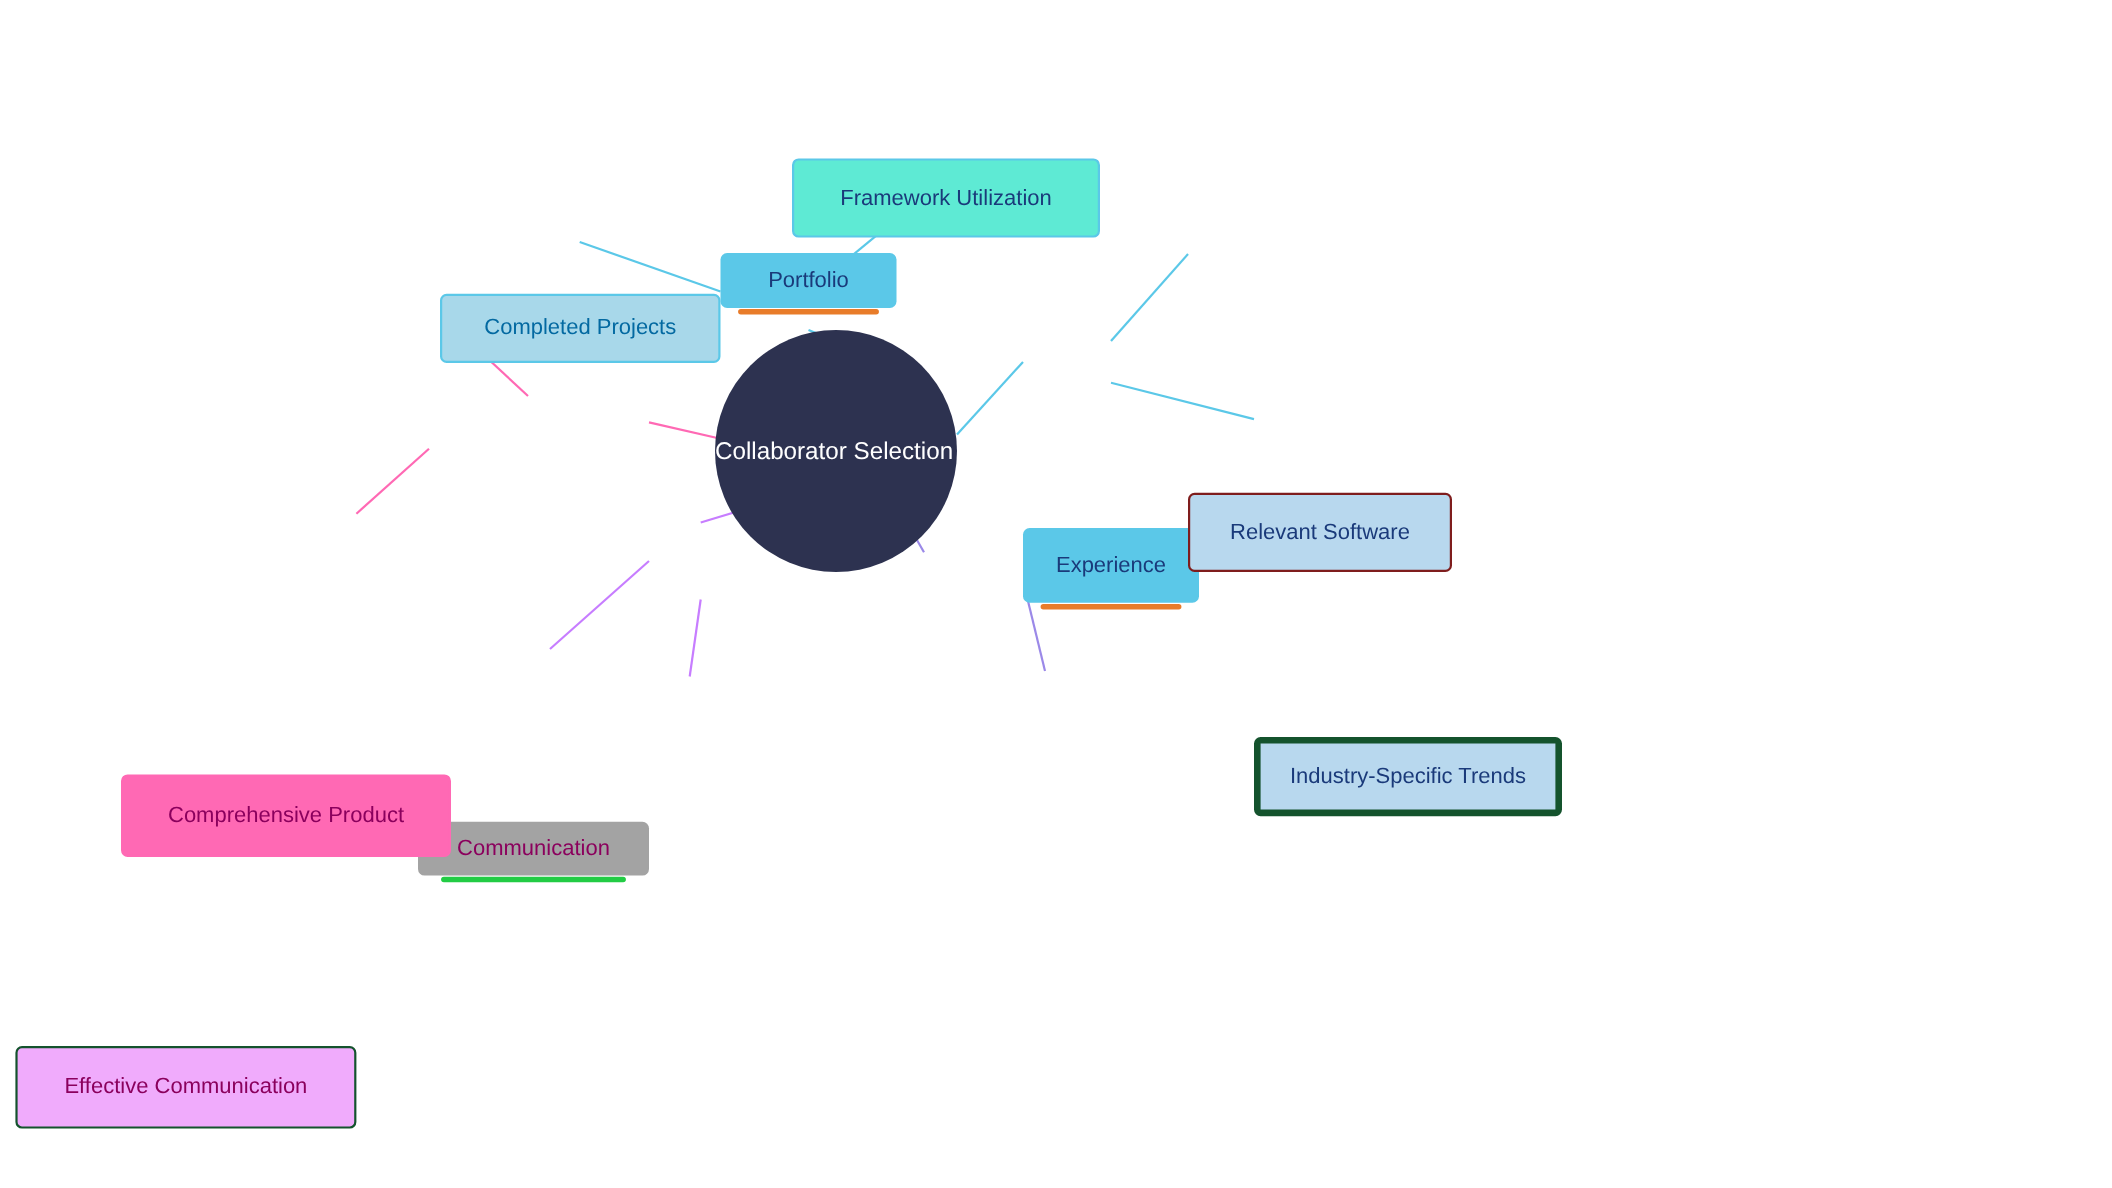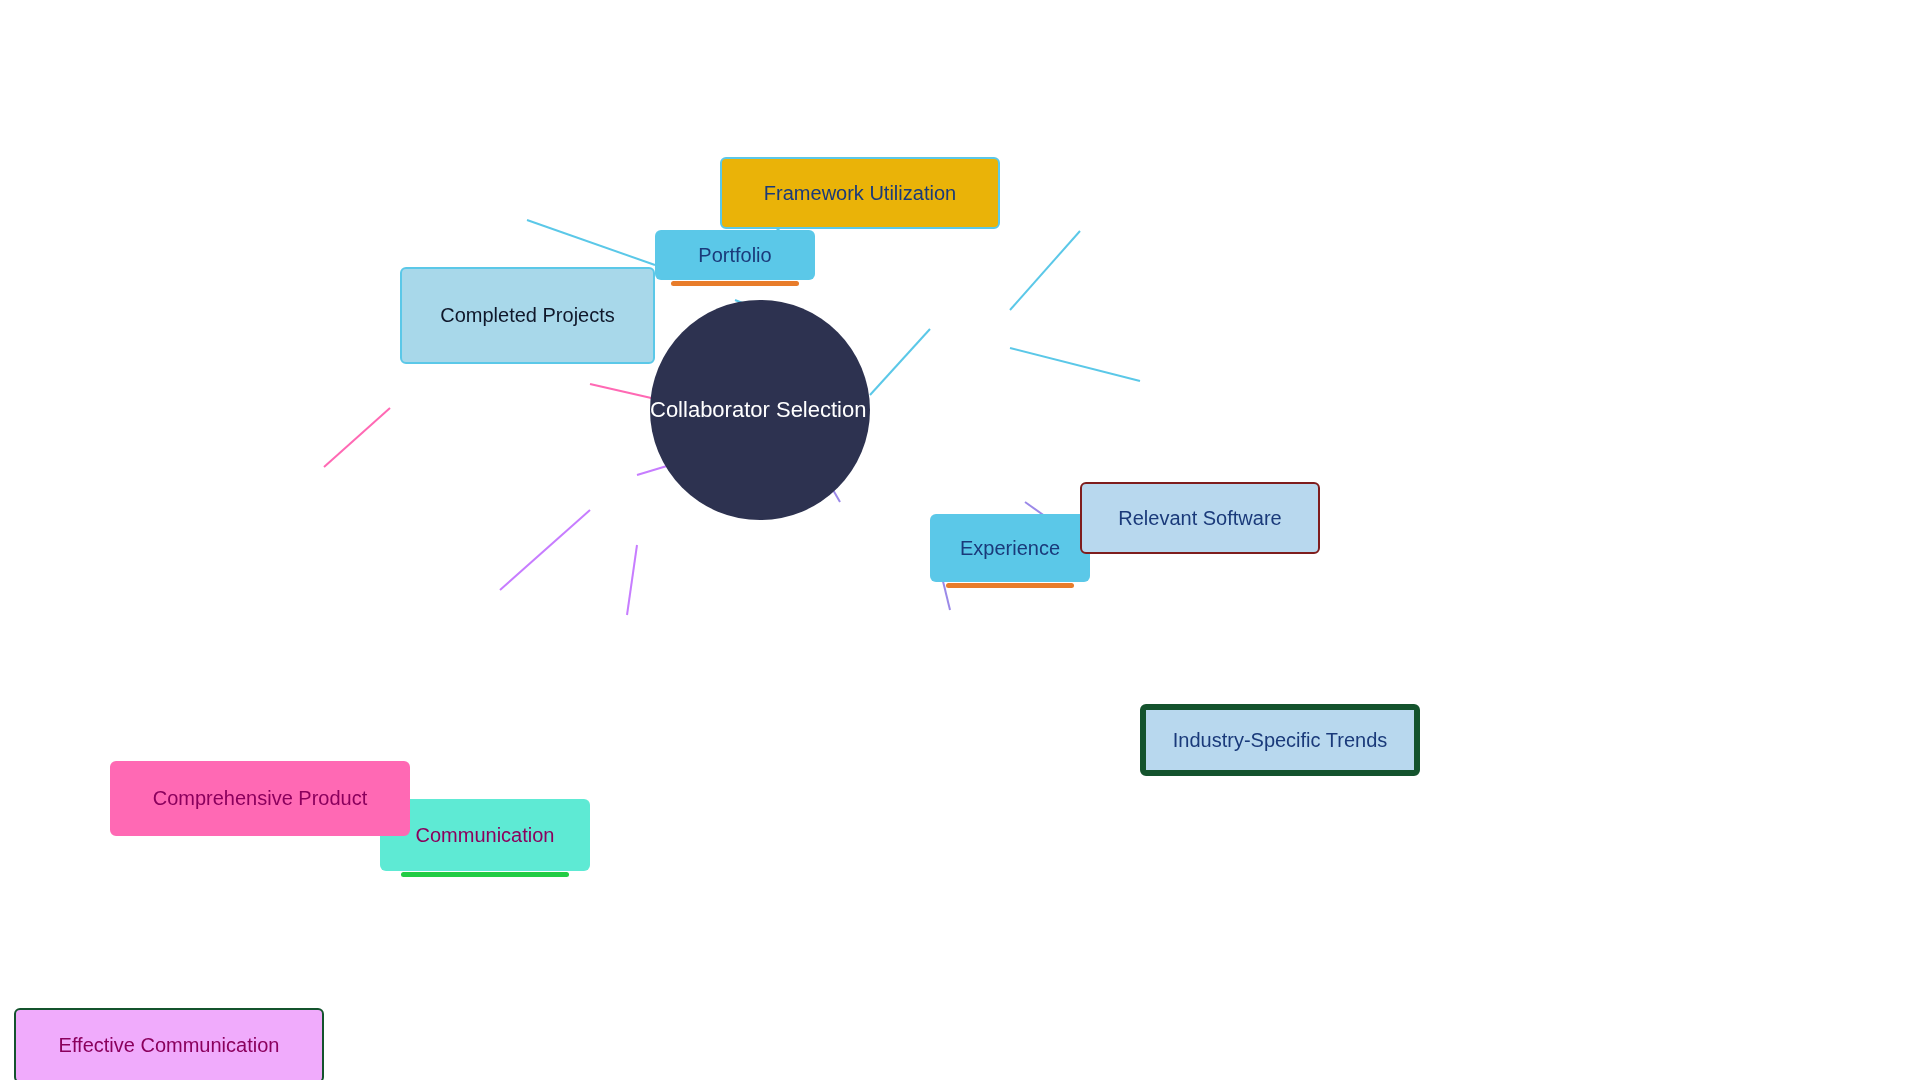--- a/index.html
+++ b/index.html
@@ -63,38 +63,38 @@
       color: #1a3a7a;
       left: 655px;
       top: 230px;
       width: 160px;
       height: 50px;
     }
     .portfolio-box::after { background: #e87c2a; }
 
     
     .framework-box {
-      background: #eab308;
+      background: #5eead4;
       color: #1a3a7a;
       left: 720px;
-      top: 107px;
+      top: 94px;
       width: 280px;
       height: 72px;
       border: 2px solid #5bc8e8;
     }
     .framework-box::after { display: none; }
 
     
     .completed-box {
       background: #a8d8ea;
-      color: #0f172a;
+      color: #0369a1;
       left: 400px;
       top: 145px;
       width: 255px;
-      height: 97px;
+      height: 63px;
       border: 2px solid #5bc8e8;
     }
     .completed-box::after { display: none; }
 
     
     .experience-box {
       background: #5bc8e8;
       color: #1a3a7a;
       left: 930px;
       top: 295px;
@@ -122,26 +122,26 @@
       left: 1140px;
       top: 345px;
       width: 280px;
       height: 72px;
       border: 6px solid #14532d;
     }
     .industry-box::after { display: none; }
 
     
     .communication-box {
-      background: #5eead4;
+      background: #a3a3a3;
       color: #8b005d;
       left: 380px;
-      top: 368px;
+      top: 350px;
       width: 210px;
-      height: 72px;
+      height: 49px;
     }
     .communication-box::after { background: #22cc44; }
 
     
     .comprehensive-box {
       background: #ff69b4;
       color: #8b005d;
       left: 110px;
       top: 258px;
       width: 300px;

